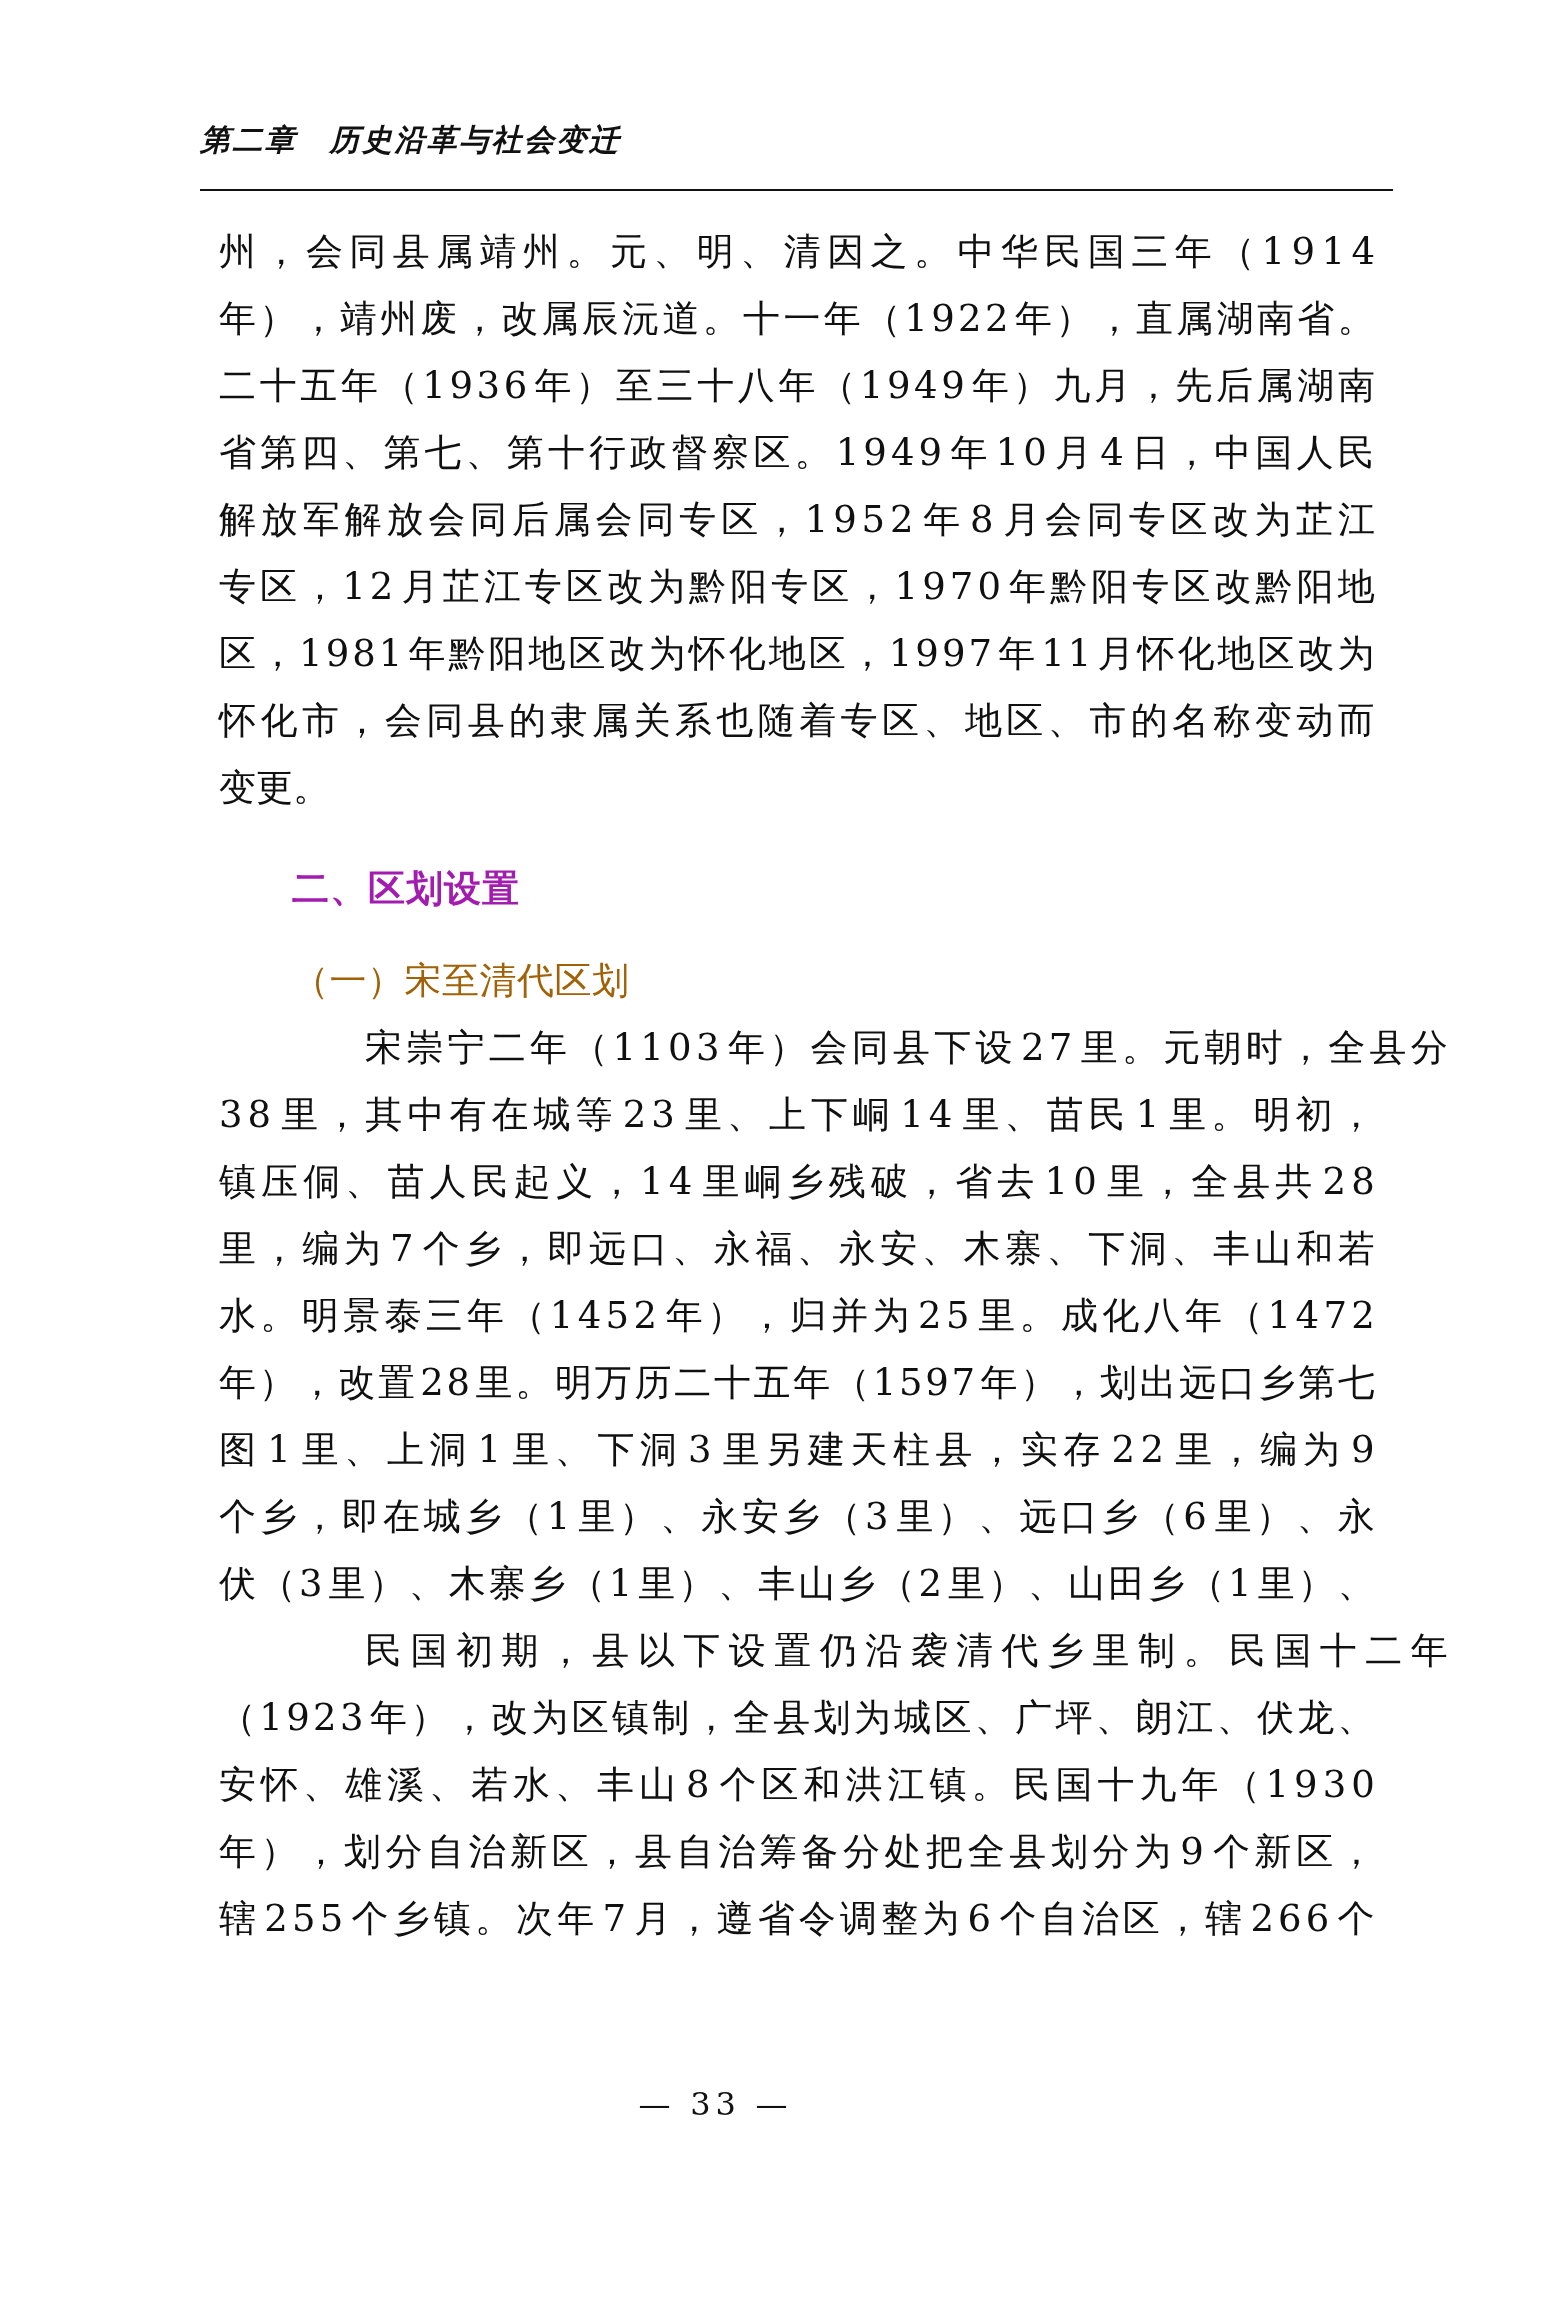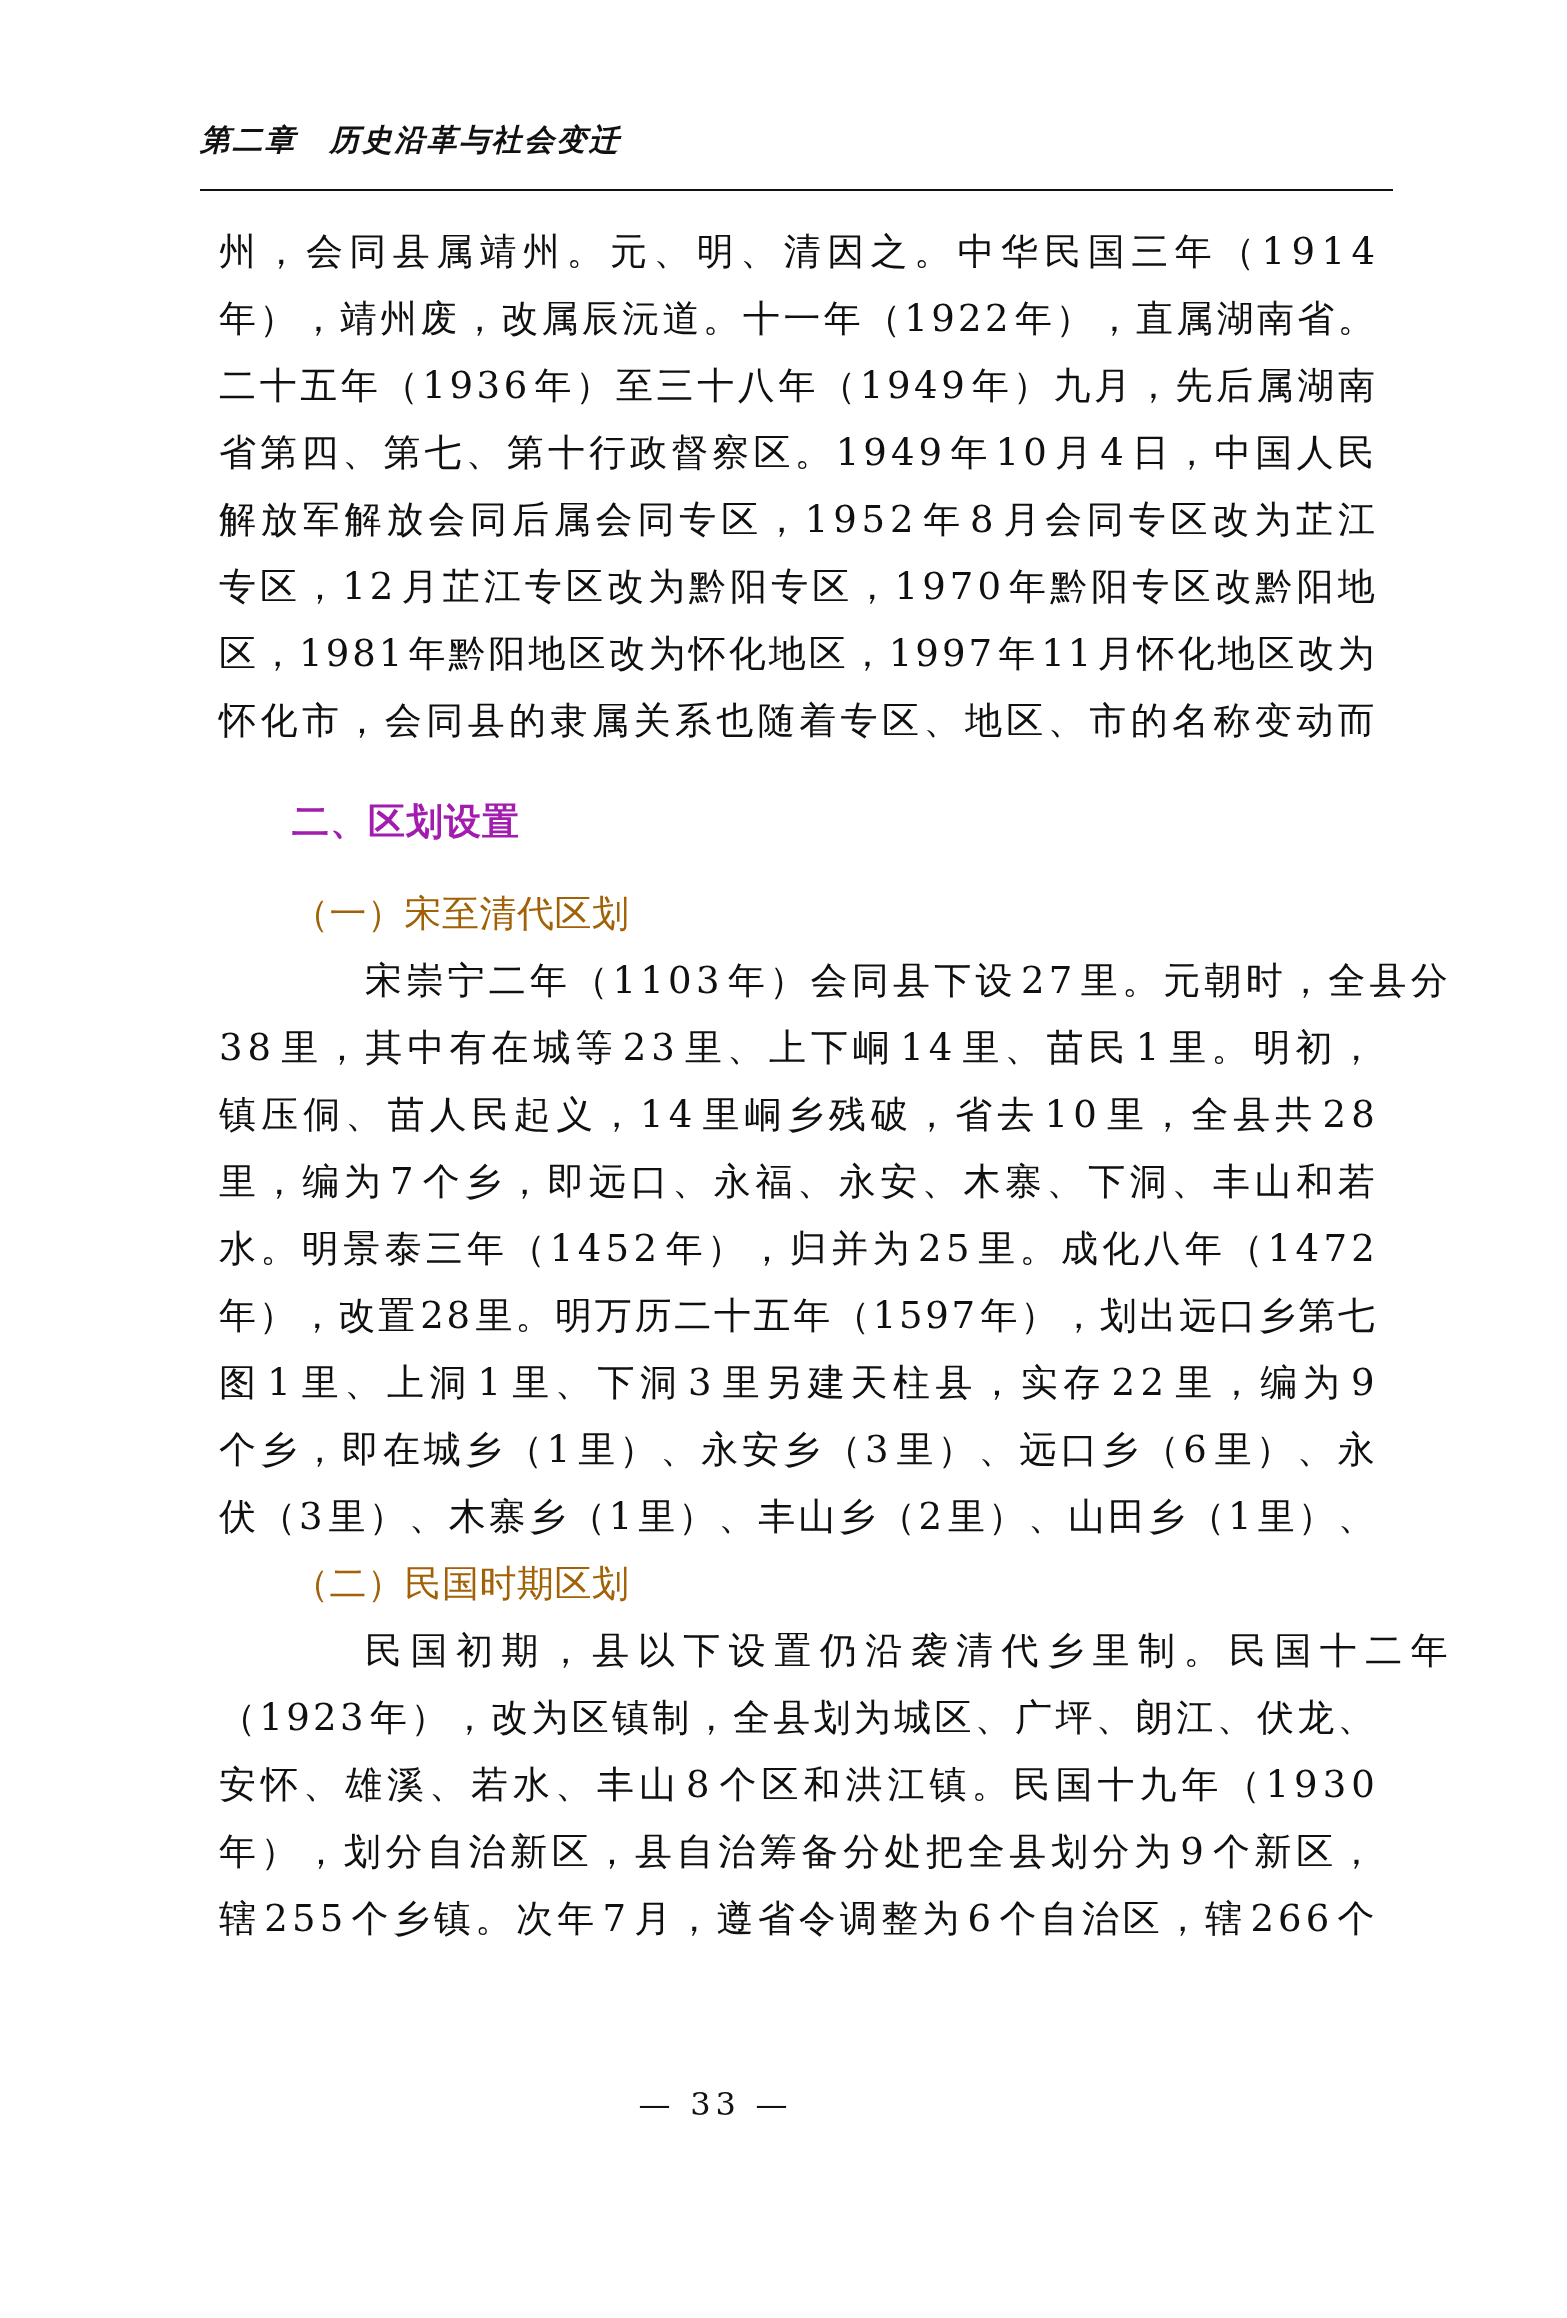--- a/index.html
+++ b/index.html
@@ -425,20 +425,21 @@
             <span>、</span>
             <span>市</span>
             <span>的</span>
             <span>名</span>
             <span>称</span>
             <span>变</span>
             <span>动</span>
             <span>而</span>
           </span>
         </span>
+      <span class="line last">变更。</span>
     </div>
 
     <div class="gap-md"></div>
 
     <div class="heading-2">二、区划设置</div>
 
     <div class="gap-sm"></div>
 
     <div class="heading-3">（一）宋至清代区划</div>
 
@@ -775,21 +776,20 @@
             <span>（</span>
             <span>1</span>
             <span> </span>
             <span>里</span>
             <span>）</span>
             <span>、</span>
           </span>
         </span>
     </div>
 
-    <div class="heading-3">（二）民国时期区划</div>
 
     <div class="para">
       <span class="line indent j" style="display: block;">
           <span class="lead" style="display: flex; justify-content: space-between; width: calc(100% - 73px); margin-left: 73px;">
             <span>民</span>
             <span>国</span>
             <span>初</span>
             <span>期</span>
             <span>，</span>
             <span>县</span>

